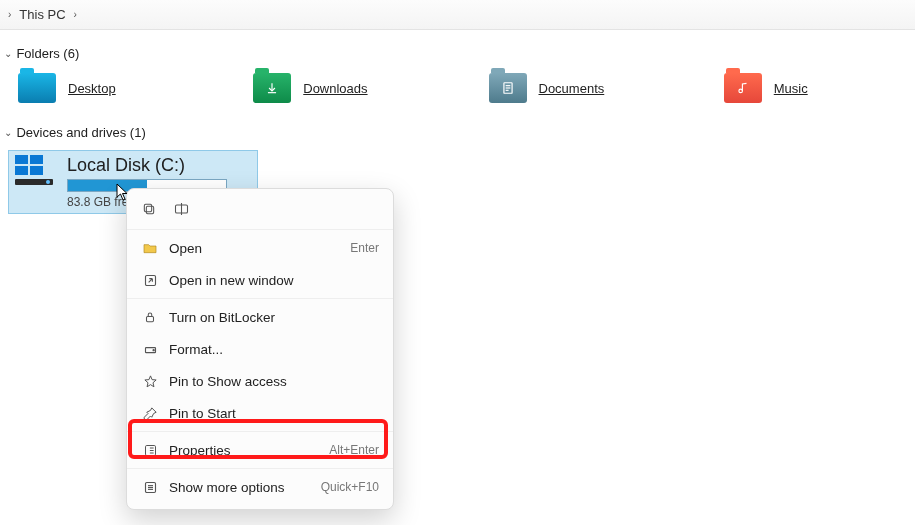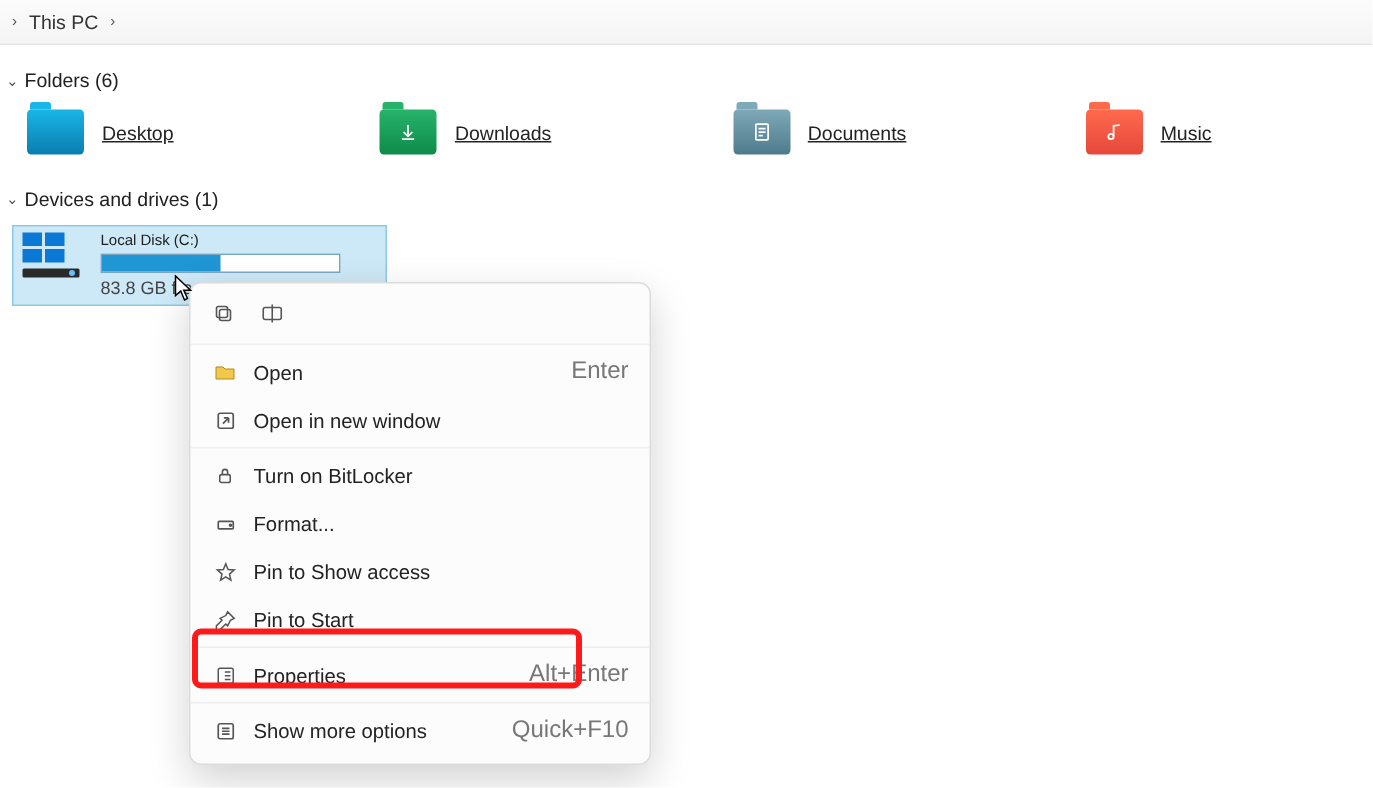--- a/index.html
+++ b/index.html
@@ -75,36 +75,36 @@
   .drive-icon .win-tiles div{ background:#0a78d4; }
   .drive-icon .bar{
     margin-top:4px; width:38px; height:6px; background:#2a2a2a;
     position:relative; border-radius:1px;
   }
   .drive-icon .bar::after{
     content:""; position:absolute; right:3px; top:1px;
     width:4px; height:4px; border-radius:50%; background:#62c0ff;
   }
   .drive-info { display:flex; flex-direction:column; gap:3px; }
-  .drive-name { font-size:10px; }
+  .drive-name { font-size:18px; }
   .drive-bar {
     width:160px; height:13px; border:1px solid #7aa7c3; background:#fff;
   }
   .drive-bar-fill { height:100%; background:#2196d4; width:50%; }
   .drive-free { font-size:12px; color:#444; }
 
   .cursor {
     position:absolute; left:116px; top:183px; z-index:5;
     font-size:15px; color:#000;
   }
 
   
   .ctx-menu {
     position:absolute; left:126px; top:188px;
-    width:308px;
+    width:268px;
     background:#fcfcfc;
     border:1px solid #dcdcdc;
     border-radius:8px;
     box-shadow:0 10px 28px rgba(0,0,0,.18);
     padding:4px 0 6px 0;
     z-index:4;
   }
   .ctx-toolbar {
     display:flex; gap:12px; padding:6px 10px 8px 12px;
   }
@@ -117,21 +117,21 @@
     display:flex; align-items:center;
     height:32px; padding:0 14px 0 12px;
     font-size:13.5px; color:#222;
     position:relative;
   }
   .ctx-item .mi-icon{
     width:22px; display:flex; align-items:center; justify-content:center;
     color:#555; font-size:14px;
   }
   .ctx-item .mi-label { margin-left:8px; flex:1; }
-  .ctx-item .mi-accel { color:#777; font-size:16px; }
+  .ctx-item .mi-accel { color:#777; font-size:12px; }
   .highlight-row {
     position:absolute;
     left:128px; top:419px; 
     width:260px; height:40px;
     border:4px solid #ff1a1a;
     border-radius:6px;
     z-index:6;
     pointer-events:none;
   }
   

